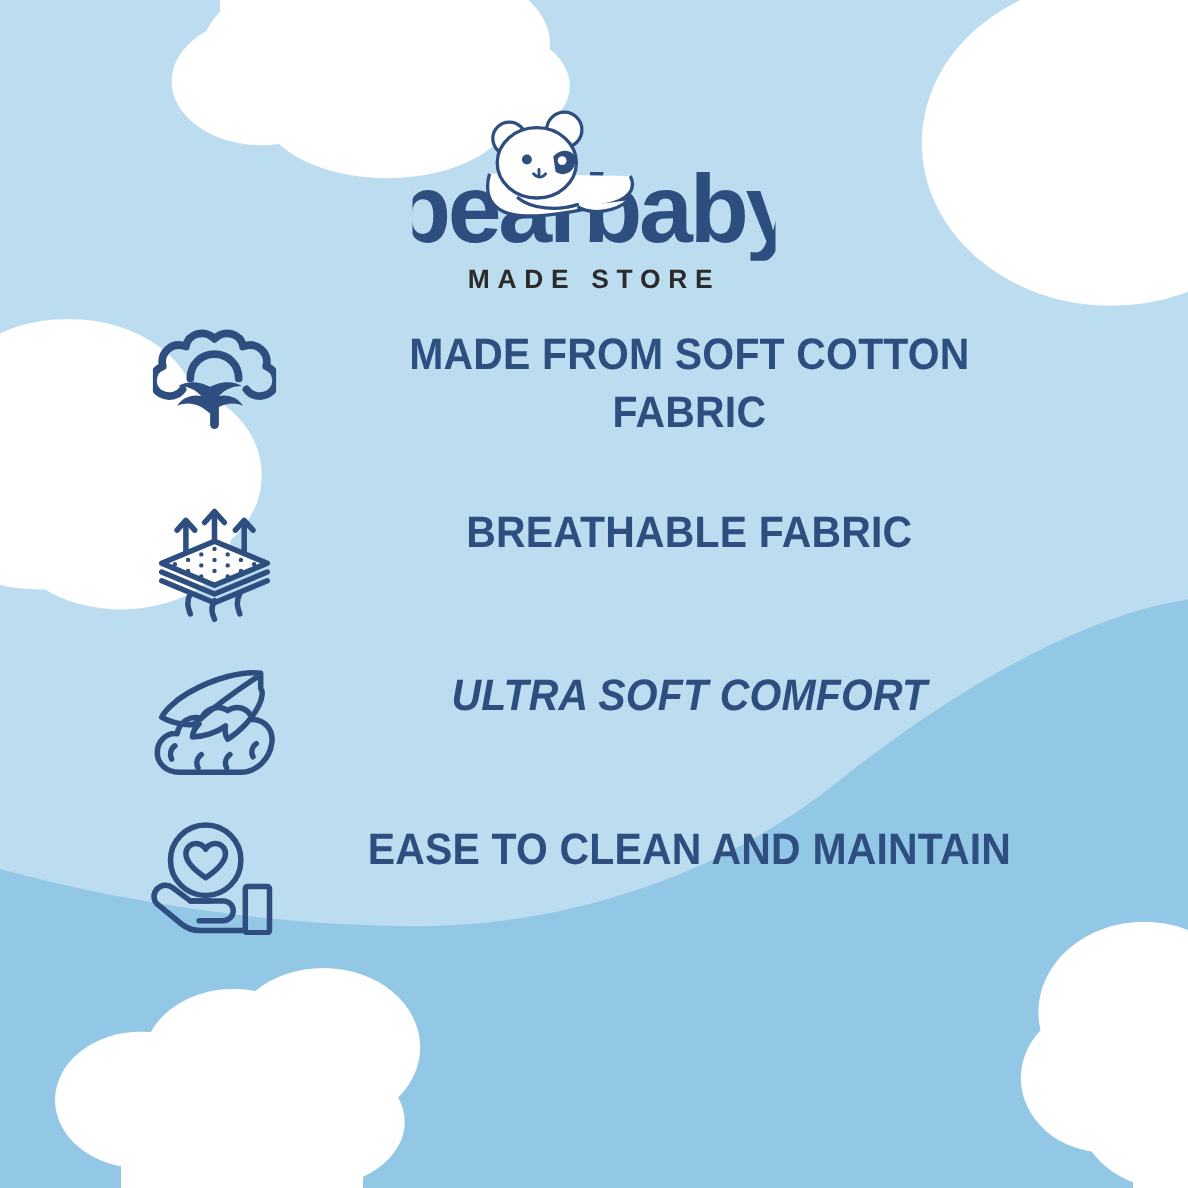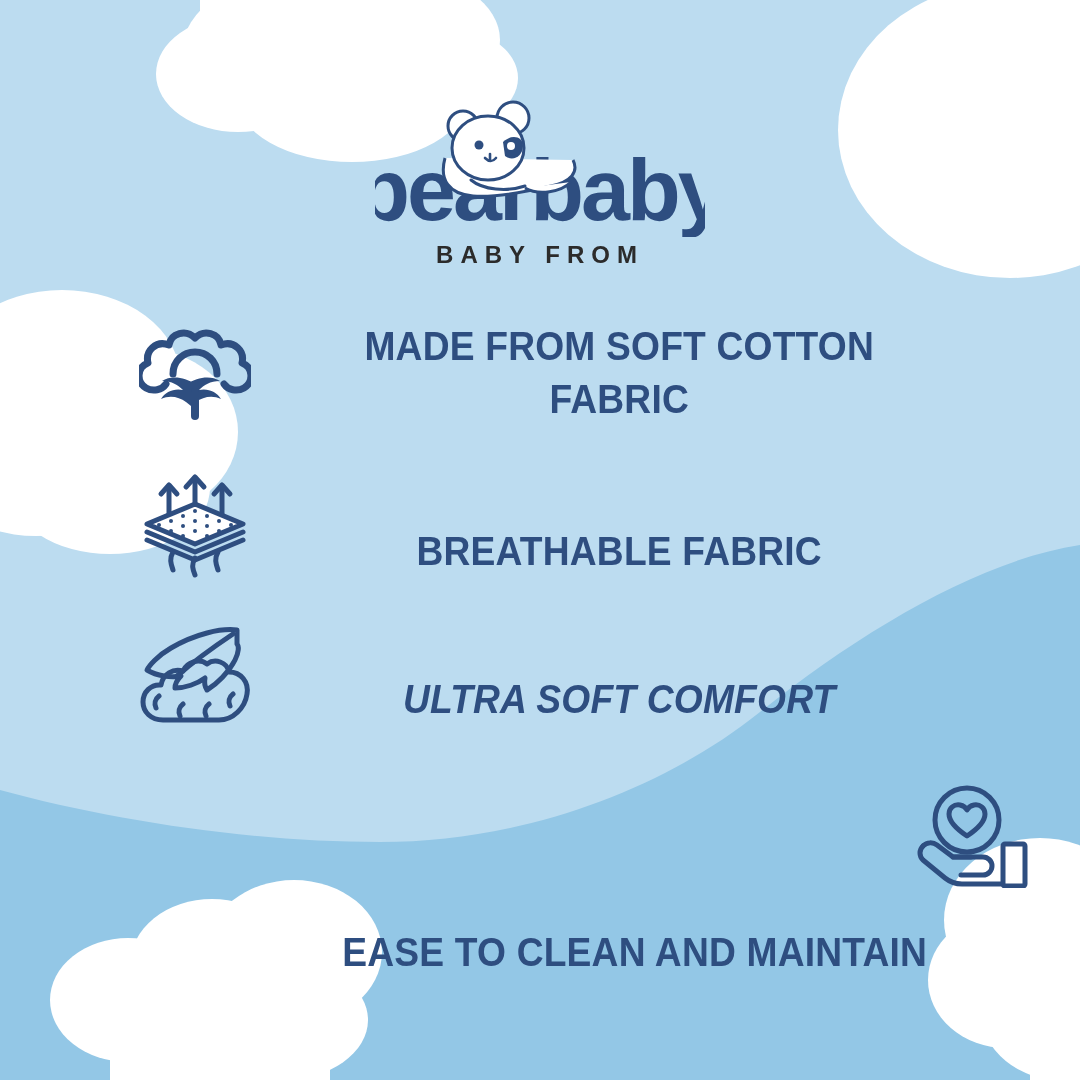--- a/index.html
+++ b/index.html
@@ -41,23 +41,23 @@
   }
 
   
   #features{
     position:absolute;
     left:0;right:0;top:296px;
     z-index:6;
   }
   .feature{
     position:absolute;
-    left:0;right:15px;
+    left:0;right:0;
     display:flex;
-    align-items:flex-end;
+    align-items:flex-start;
   }
   .feature-icon{
     width:180px;
     flex:0 0 180px;
     display:flex;
     align-items:center;
     justify-content:center;
     margin-left:105px;
   }
   .feature-icon svg{display:block;}
@@ -70,21 +70,21 @@
     font-size:40px;
     line-height:1.32;
     letter-spacing:.2px;
     font-family:"Liberation Sans", sans-serif;
     transform:scaleX(.93);
     transform-origin:center;
   }
   #f0{top:0px;height:130px;}
   #f1{top:162px;height:120px;}
   #f2{top:310px;height:120px;font-style:italic;}
-  #f3{top:450px;height:130px;flex-direction:column;}
+  #f3{top:450px;height:130px;}
 </style>
 </head>
 <body>
 
 <div id="poster">
 
   <svg class="layer" viewBox="0 0 1080 1080">
     <rect x="0" y="0" width="1080" height="1080" fill="#BCDCF0"></rect>
 
     <path fill="#93C7E6" d="M1080,545
@@ -157,21 +157,21 @@
           <circle cx="136" cy="54" r="4" fill="#FFFFFF"></circle>
 
           <path d="M110,66 q6,6 11,0" fill="none" stroke="#2E4E80" stroke-width="2.6" stroke-linecap="round"></path>
           <path d="M115,62 v5" stroke="#2E4E80" stroke-width="2.6" stroke-linecap="round"></path>
 
           <path d="M96,88 C108,98 132,100 150,94" fill="none" stroke="#2E4E80" stroke-width="3" stroke-linecap="round"></path>
           <path d="M150,96 C164,104 186,100 196,90" fill="#FFFFFF" stroke="#2E4E80" stroke-width="3"></path>
         </g>
       </svg>
     </div>
-    <div id="brand-sub">BABY FROM</div>
+    <div id="brand-sub">MADE STORE</div>
   </div>
 
   <div id="features">
 
     <div class="feature" id="f0">
       <div class="feature-icon">
         <svg width="112" height="100" viewBox="0 0 112 100">
           <g fill="none" stroke="#2E4E80" stroke-width="7" stroke-linecap="round" stroke-linejoin="round">
             <path d="M56,12 c-9,-9 -24,-5 -26,7 c-13,-5 -24,6 -21,18
                      c-11,4 -12,19 -2,25 c7,4 16,2 20,-4

